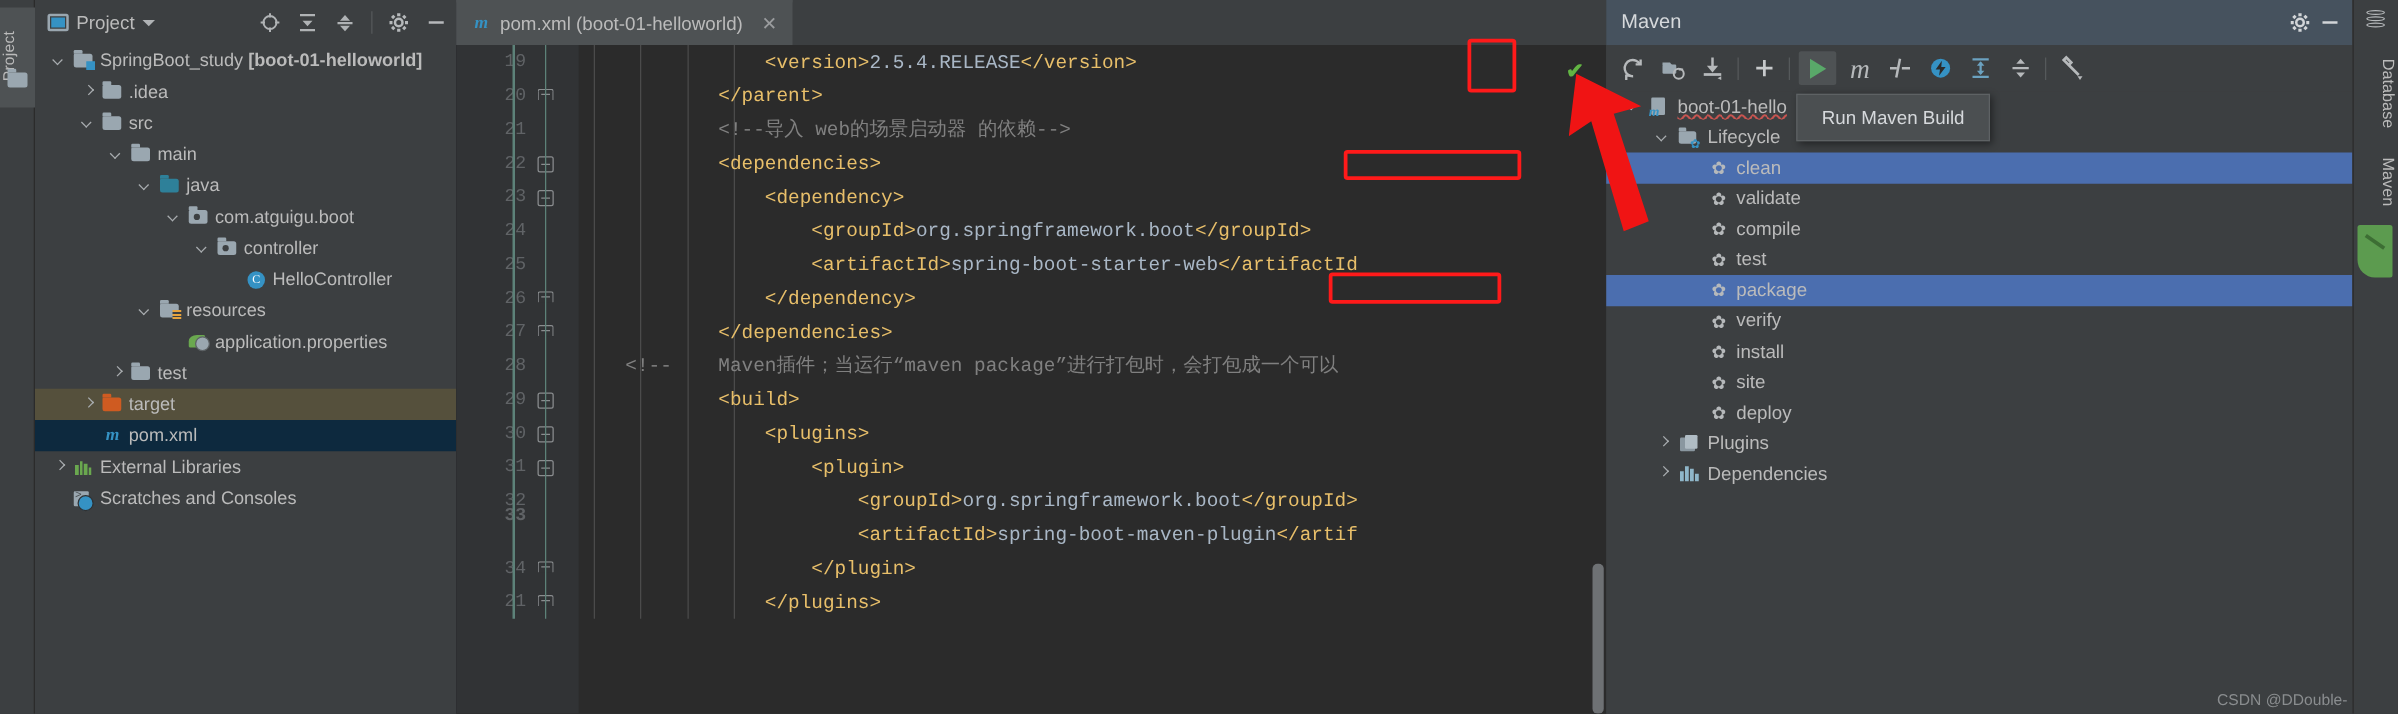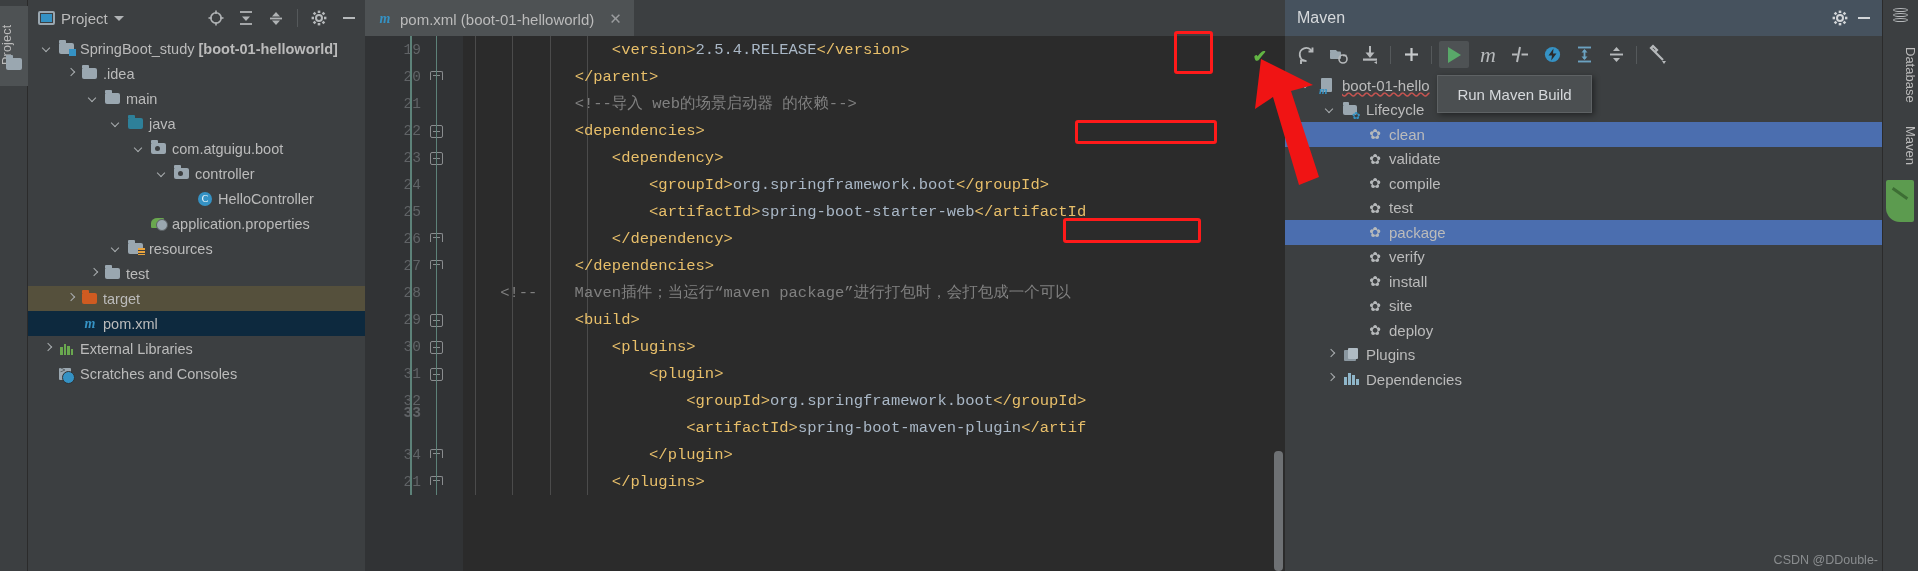--- a/index.html
+++ b/index.html
@@ -437,20 +437,27 @@
           </span>
           <span class="lbl">SpringBoot_study <span class="bold">[boot-01-helloworld]</span></span>
         </div>
         <div class="trow" style="padding-left: 37px;">
           <span class="arrow right"></span>
           <span class="ic">
             <span class="folder-gray"></span>
           </span>
           <span class="lbl">.idea</span>
         </div>
+        <div class="trow" style="padding-left: 37px;">
+          <span class="arrow down"></span>
+          <span class="ic">
+            <span class="folder-gray"></span>
+          </span>
+          <span class="lbl">src</span>
+        </div>
         <div class="trow" style="padding-left: 60px;">
           <span class="arrow down"></span>
           <span class="ic">
             <span class="folder-gray"></span>
           </span>
           <span class="lbl">main</span>
         </div>
         <div class="trow" style="padding-left: 83px;">
           <span class="arrow down"></span>
           <span class="ic">
@@ -472,33 +479,33 @@
           </span>
           <span class="lbl">controller</span>
         </div>
         <div class="trow" style="padding-left: 152px;">
           <span class="arrow"></span>
           <span class="ic">
             <span class="class-icon">C</span>
           </span>
           <span class="lbl">HelloController</span>
         </div>
-        <div class="trow" style="padding-left: 106px;">
-          <span class="arrow"></span>
-          <span class="ic">
-            <span class="leaf-icon"></span>
-          </span>
-          <span class="lbl">application.properties</span>
-        </div>
         <div class="trow" style="padding-left: 83px;">
           <span class="arrow down"></span>
           <span class="ic">
             <span class="folder-res"></span>
           </span>
           <span class="lbl">resources</span>
+        </div>
+        <div class="trow" style="padding-left: 106px;">
+          <span class="arrow"></span>
+          <span class="ic">
+            <span class="leaf-icon"></span>
+          </span>
+          <span class="lbl">application.properties</span>
         </div>
         <div class="trow" style="padding-left: 60px;">
           <span class="arrow right"></span>
           <span class="ic">
             <span class="folder-gray"></span>
           </span>
           <span class="lbl">test</span>
         </div>
         <div class="trow sel-olive" style="padding-left: 37px;">
           <span class="arrow right"></span>

